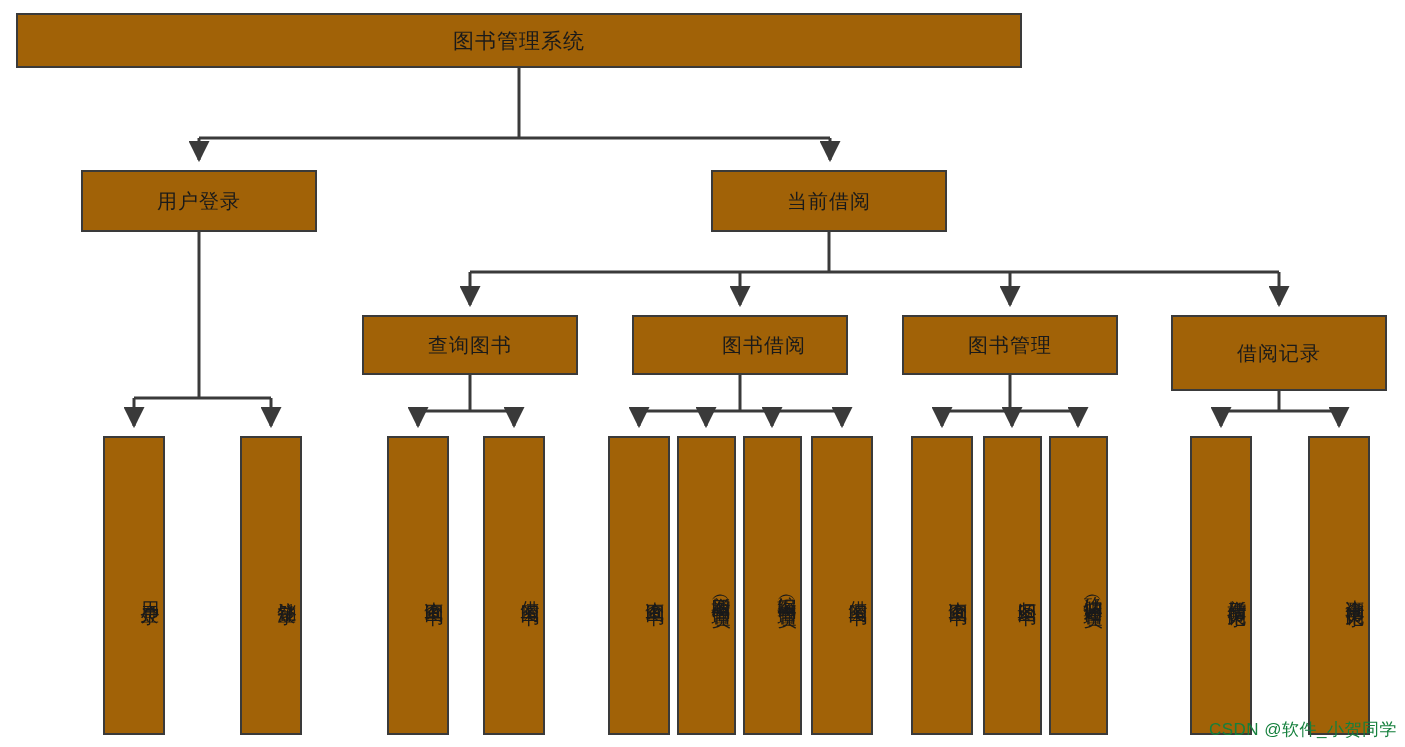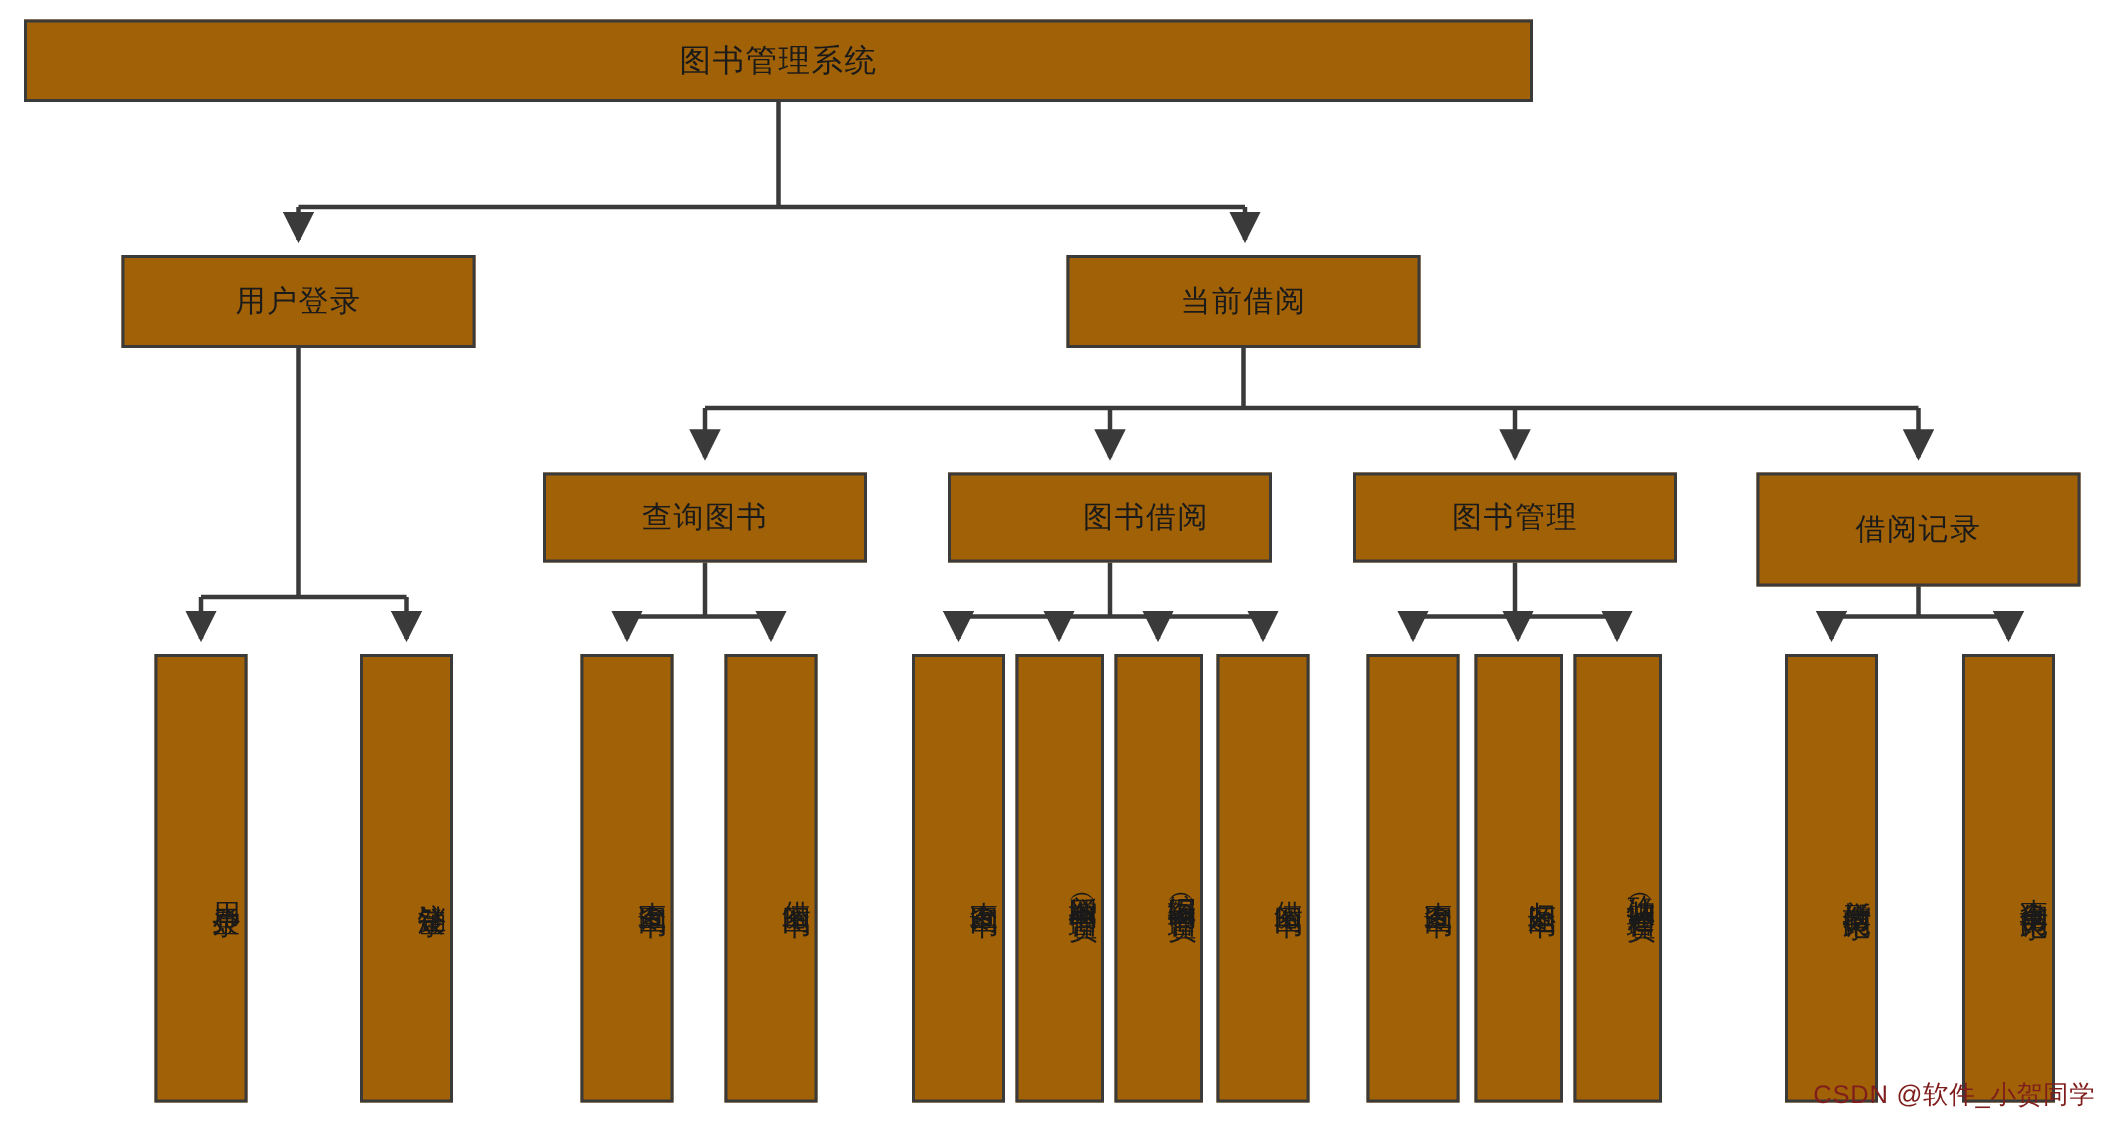--- a/index.html
+++ b/index.html
@@ -58,21 +58,21 @@
   .node.v .vtext {
     writing-mode: vertical-rl;
     text-orientation: upright;
     display: block;
   }
   #watermark {
     position: absolute;
     right: 8px;
     bottom: 6px;
     font-size: 17px;
-    color: #7f1d1d;
+    color: #15803d;
     z-index: 5;
     white-space: nowrap;
     letter-spacing: 0.5px;
   }
 </style>
 </head>
 <body>
 
 <div id="canvas">
 

